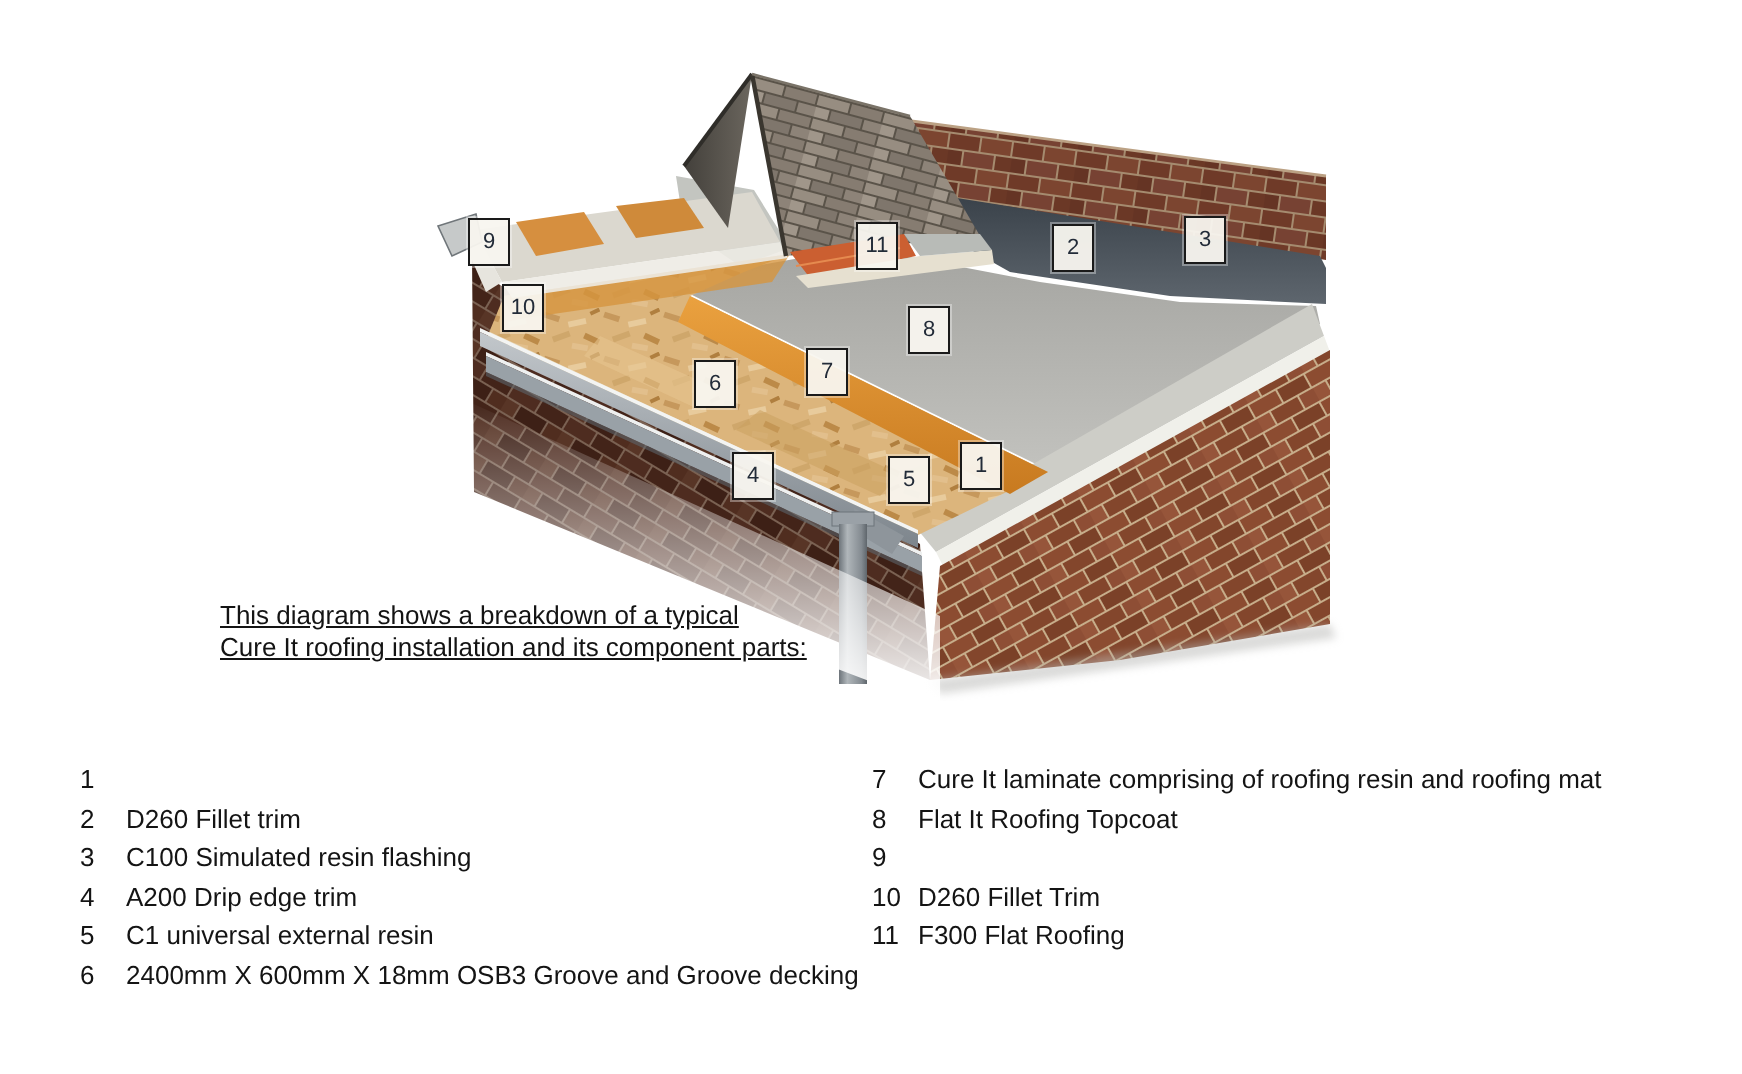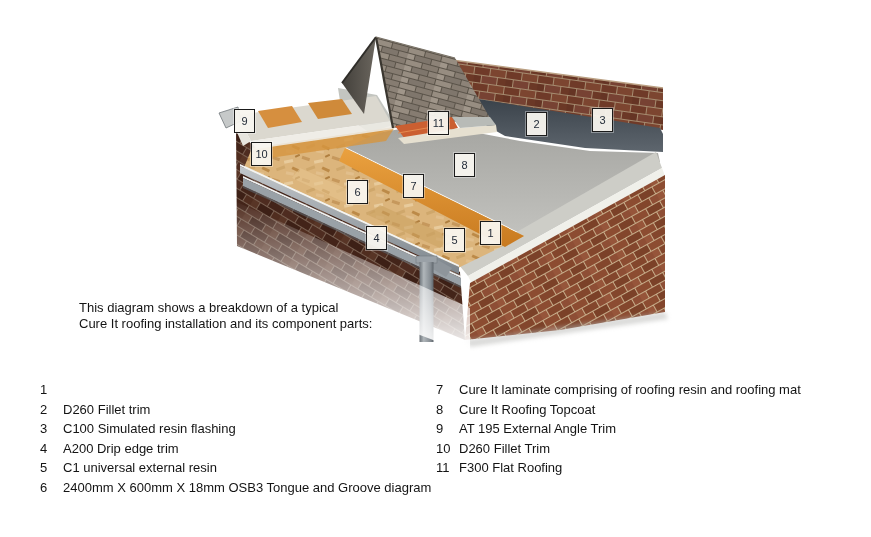--- a/index.html
+++ b/index.html
@@ -1,18 +1,18 @@
 <!DOCTYPE html>
 <html><head>
 <meta charset="utf-8">
 <style>
   html,body{margin:0;padding:0;background:#fff;}
   .canvas{position:relative;width:871px;height:537px;background:#ffffff;overflow:hidden;
           font-family:"Liberation Sans",sans-serif;}
-  .intro{position:absolute;left:79px;top:300px;font-size:13px;line-height:16px;color:#141414;}
+  .intro{position:absolute;left:110px;top:300px;font-size:13px;line-height:16px;color:#141414;text-decoration:underline;}
   .legend{position:absolute;top:380px;font-size:13px;color:#141414;}
   .legend.left{left:40px;}
   .legend.right{left:436px;}
   .legend-row{display:flex;height:19.6px;line-height:19.6px;white-space:nowrap;}
   .legend-num{width:23px;flex:0 0 23px;}
   .marker{position:absolute;width:21px;height:24px;box-sizing:border-box;
           border:1px solid #1a1a1a;background:rgba(248,246,239,0.95);
           display:flex;align-items:center;justify-content:center;
           font-size:11px;color:#222b38;box-shadow:0 0 0 1px rgba(255,255,255,0.35);}
   svg{position:absolute;left:0;top:0;}
@@ -231,36 +231,35 @@
     <div class="legend-row">
         <span class="legend-num">4</span>
         <span>A200 Drip edge trim</span>
       </div>
     <div class="legend-row">
         <span class="legend-num">5</span>
         <span>C1 universal external resin</span>
       </div>
     <div class="legend-row">
         <span class="legend-num">6</span>
-        <span>2400mm X 600mm X 18mm OSB3 Tongue and Groove diagram</span>
+        <span>2400mm X 600mm X 18mm OSB3 Groove and Groove decking</span>
       </div>
   </div>
 
   <div class="legend right">
     <div class="legend-row">
         <span class="legend-num">7</span>
         <span>Cure It laminate comprising of roofing resin and roofing mat</span>
       </div>
     <div class="legend-row">
         <span class="legend-num">8</span>
-        <span>Cure It Roofing Topcoat</span>
+        <span>Flat It Roofing Topcoat</span>
       </div>
     <div class="legend-row">
         <span class="legend-num">9</span>
-        <span>AT 195 External Angle Trim</span>
       </div>
     <div class="legend-row">
         <span class="legend-num">10</span>
         <span>D260 Fillet Trim</span>
       </div>
     <div class="legend-row">
         <span class="legend-num">11</span>
         <span>F300 Flat Roofing</span>
       </div>
   </div>

